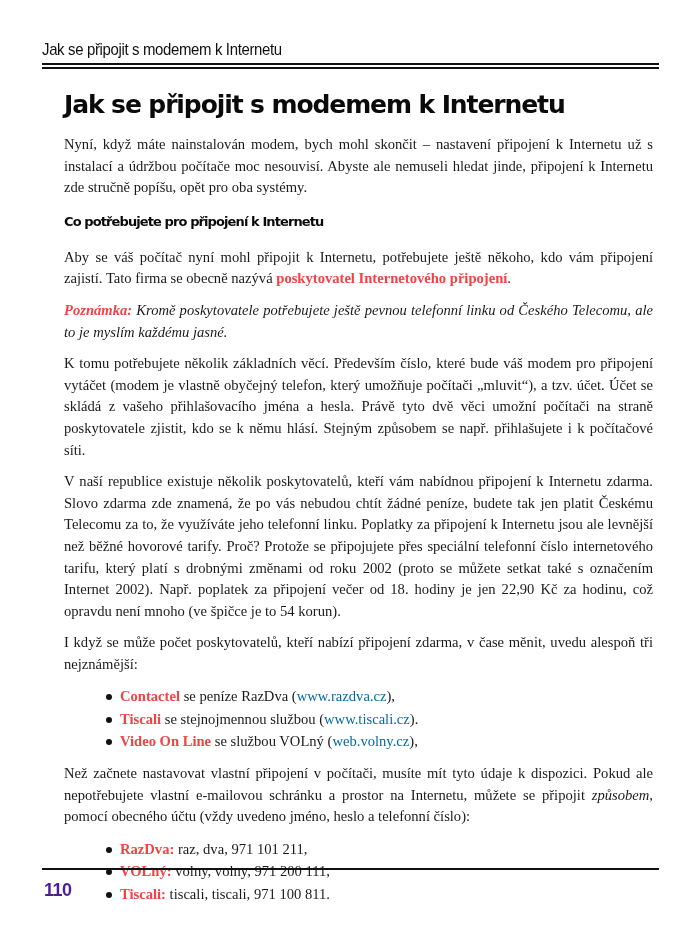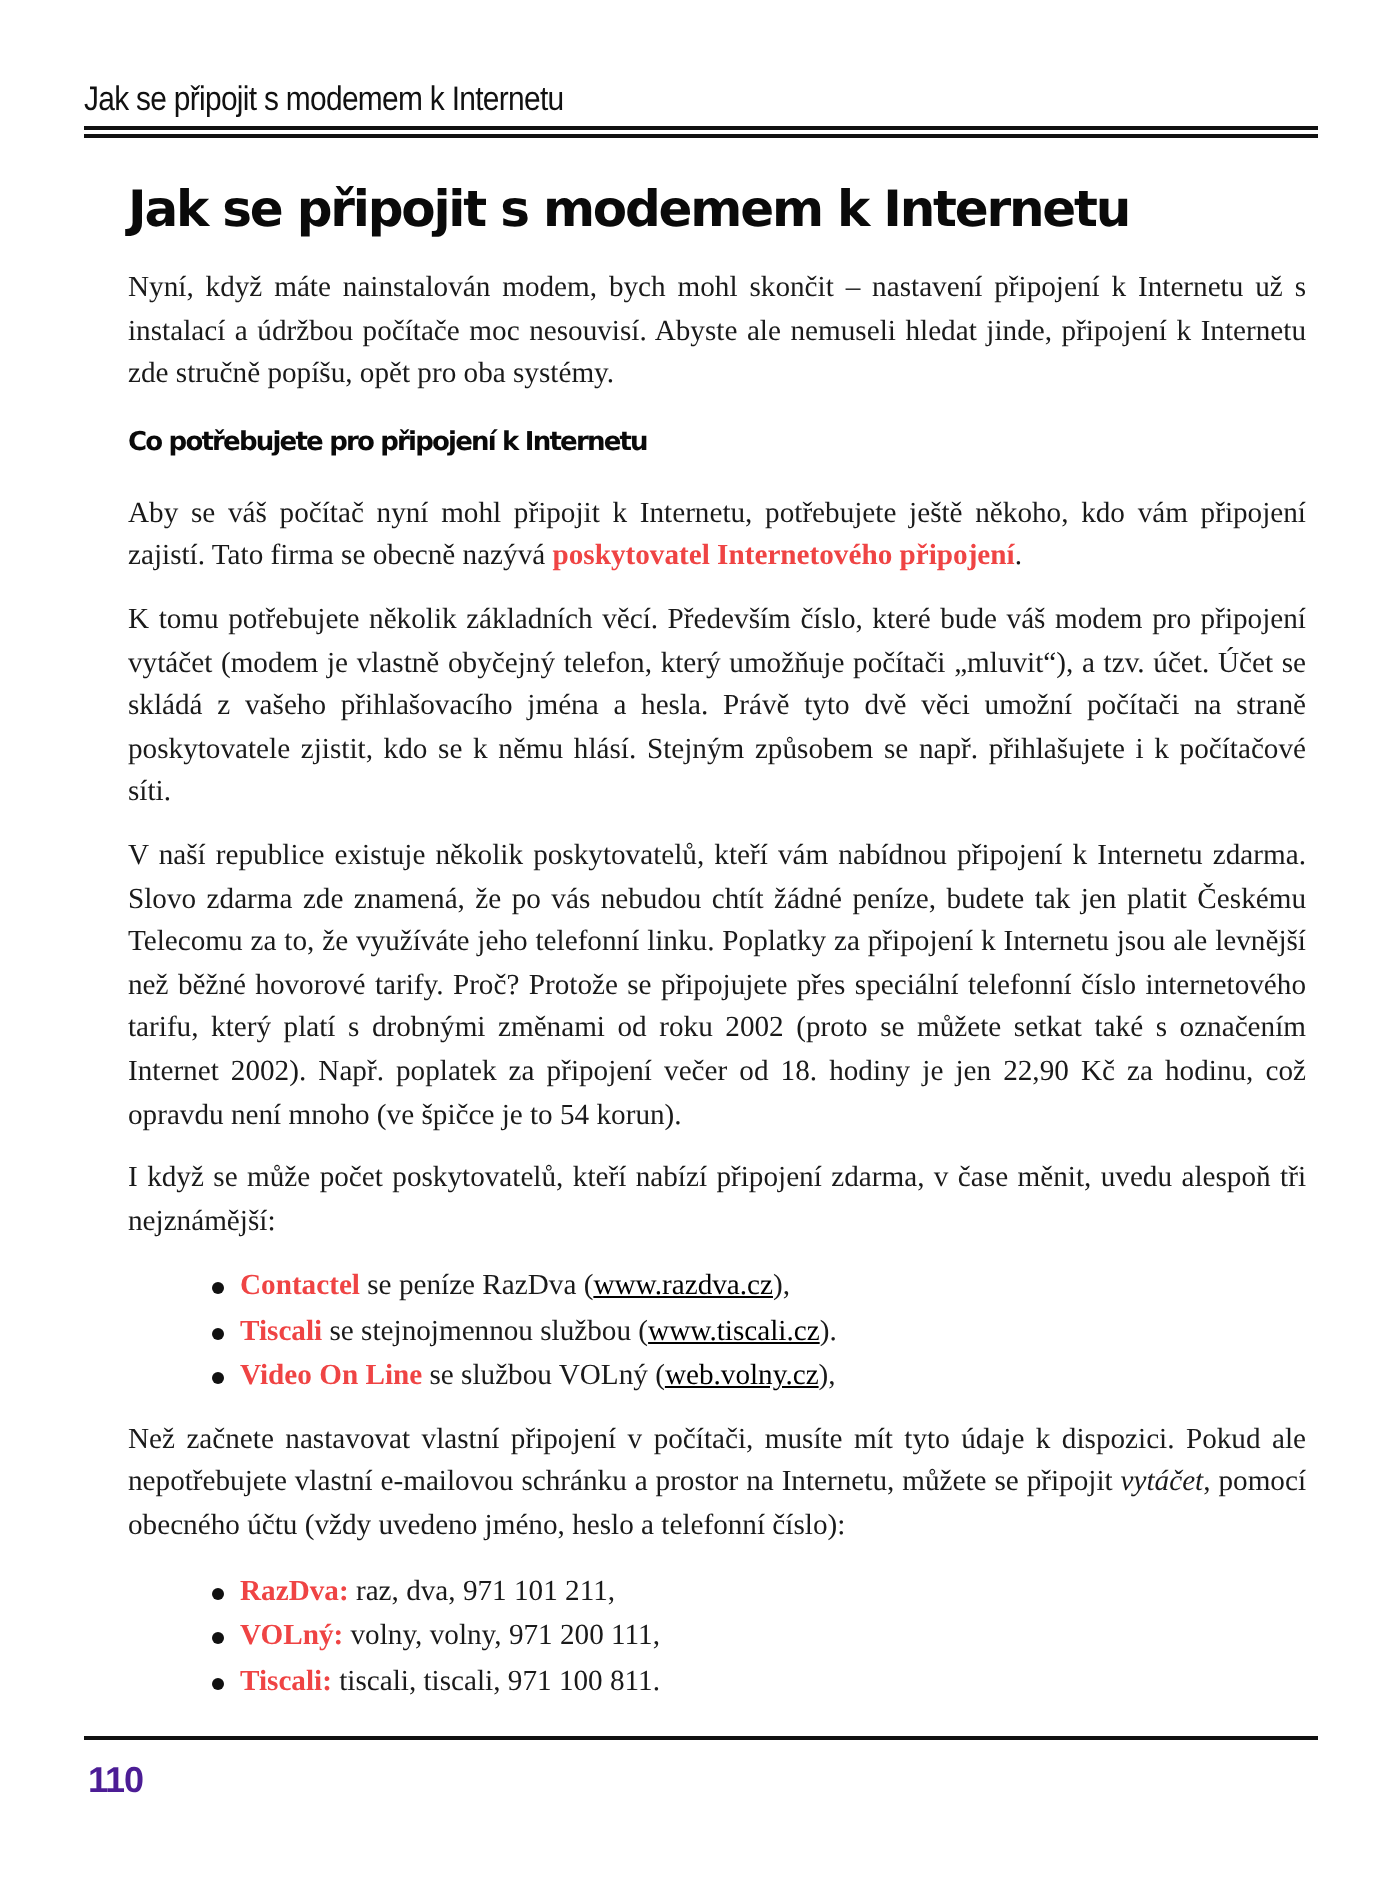--- a/index.html
+++ b/index.html
@@ -88,22 +88,21 @@
     ul.bullets li .dot {
       position: absolute;
       left: 0;
       top: 9px;
       width: 6px;
       height: 6px;
       border-radius: 50%;
       background: #111;
     }
     a.link {
-      color: #000000;
-      text-decoration: underline;
+      color: #0369a1;
     }
     .foot-rule {
       position: absolute;
       left: 42px;
       width: 617px;
       top: 868px;
       height: 2px;
       background: #111;
     }
     .page-number {
@@ -128,34 +127,35 @@
 
 <div class="content">
   <h1 class="main-title">Jak se připojit s modemem k Internetu</h1>
 
   <p>Nyní, když máte nainstalován modem, bych mohl skončit – nastavení připojení k Internetu už s instalací a údržbou počítače moc nesouvisí. Abyste ale nemuseli hledat jinde, připojení k Internetu zde stručně popíšu, opět pro oba systémy.</p>
 
   <h2 class="section-title">Co potřebujete pro připojení k Internetu</h2>
 
   <p><span>Aby se váš počítač nyní mohl připojit k Internetu, potřebujete ještě někoho, kdo vám připojení zajistí. Tato firma se obecně nazývá </span><b>poskytovatel Internetového připojení</b><span>.</span></p>
 
+  <p class="note"><b>Poznámka:</b><span> Kromě poskytovatele potřebujete ještě pevnou telefonní linku od Českého Telecomu, ale to je myslím každému jasné.</span></p>
 
   <p>K tomu potřebujete několik základních věcí. Především číslo, které bude váš modem pro připojení vytáčet (modem je vlastně obyčejný telefon, který umožňuje počítači „mluvit“), a tzv. účet. Účet se skládá z vašeho přihlašovacího jména a hesla. Právě tyto dvě věci umožní počítači na straně poskytovatele zjistit, kdo se k němu hlásí. Stejným způsobem se např. přihlašujete i k počítačové síti.</p>
 
   <p>V naší republice existuje několik poskytovatelů, kteří vám nabídnou připojení k Internetu zdarma. Slovo zdarma zde znamená, že po vás nebudou chtít žádné peníze, budete tak jen platit Českému Telecomu za to, že využíváte jeho telefonní linku. Poplatky za připojení k Internetu jsou ale levnější než běžné hovorové tarify. Proč? Protože se připojujete přes speciální telefonní číslo internetového tarifu, který platí s drobnými změnami od roku 2002 (proto se můžete setkat také s označením Internet 2002). Např. poplatek za připojení večer od 18. hodiny je jen 22,90 Kč za hodinu, což opravdu není mnoho (ve špičce je to 54 korun).</p>
 
   <p>I když se může počet poskytovatelů, kteří nabízí připojení zdarma, v čase měnit, uvedu alespoň tři nejznámější:</p>
 
   <ul class="bullets">
     <li><span class="dot"></span><b>Contactel</b><span> se peníze RazDva (</span><a class="link">www.razdva.cz</a><span>),</span></li>
     <li><span class="dot"></span><b>Tiscali</b><span> se stejnojmennou službou (</span><a class="link">www.tiscali.cz</a><span>).</span></li>
     <li><span class="dot"></span><b>Video On Line</b><span> se službou VOLný (</span><a class="link">web.volny.cz</a><span>),</span></li>
   </ul>
 
-  <p><span>Než začnete nastavovat vlastní připojení v počítači, musíte mít tyto údaje k dispozici. Pokud ale nepotřebujete vlastní e-mailovou schránku a prostor na Internetu, můžete se připojit </span><i>vytáčet</i><span>, pomocí obecného účtu (vždy uvedeno jméno, heslo a telefonní číslo):</span></p>
+  <p><span>Než začnete nastavovat vlastní připojení v počítači, musíte mít tyto údaje k dispozici. Pokud ale nepotřebujete vlastní e-mailovou schránku a prostor na Internetu, můžete se připojit </span><i>způsobem</i><span>, pomocí obecného účtu (vždy uvedeno jméno, heslo a telefonní číslo):</span></p>
 
   <ul class="bullets">
     <li><span class="dot"></span><b>RazDva:</b><span> raz, dva, 971 101 211,</span></li>
     <li><span class="dot"></span><b>VOLný:</b><span> volny, volny, 971 200 111,</span></li>
     <li><span class="dot"></span><b>Tiscali:</b><span> tiscali, tiscali, 971 100 811.</span></li>
   </ul>
 </div>
 
 <div class="foot-rule"></div>
 <div class="page-number">110</div>

